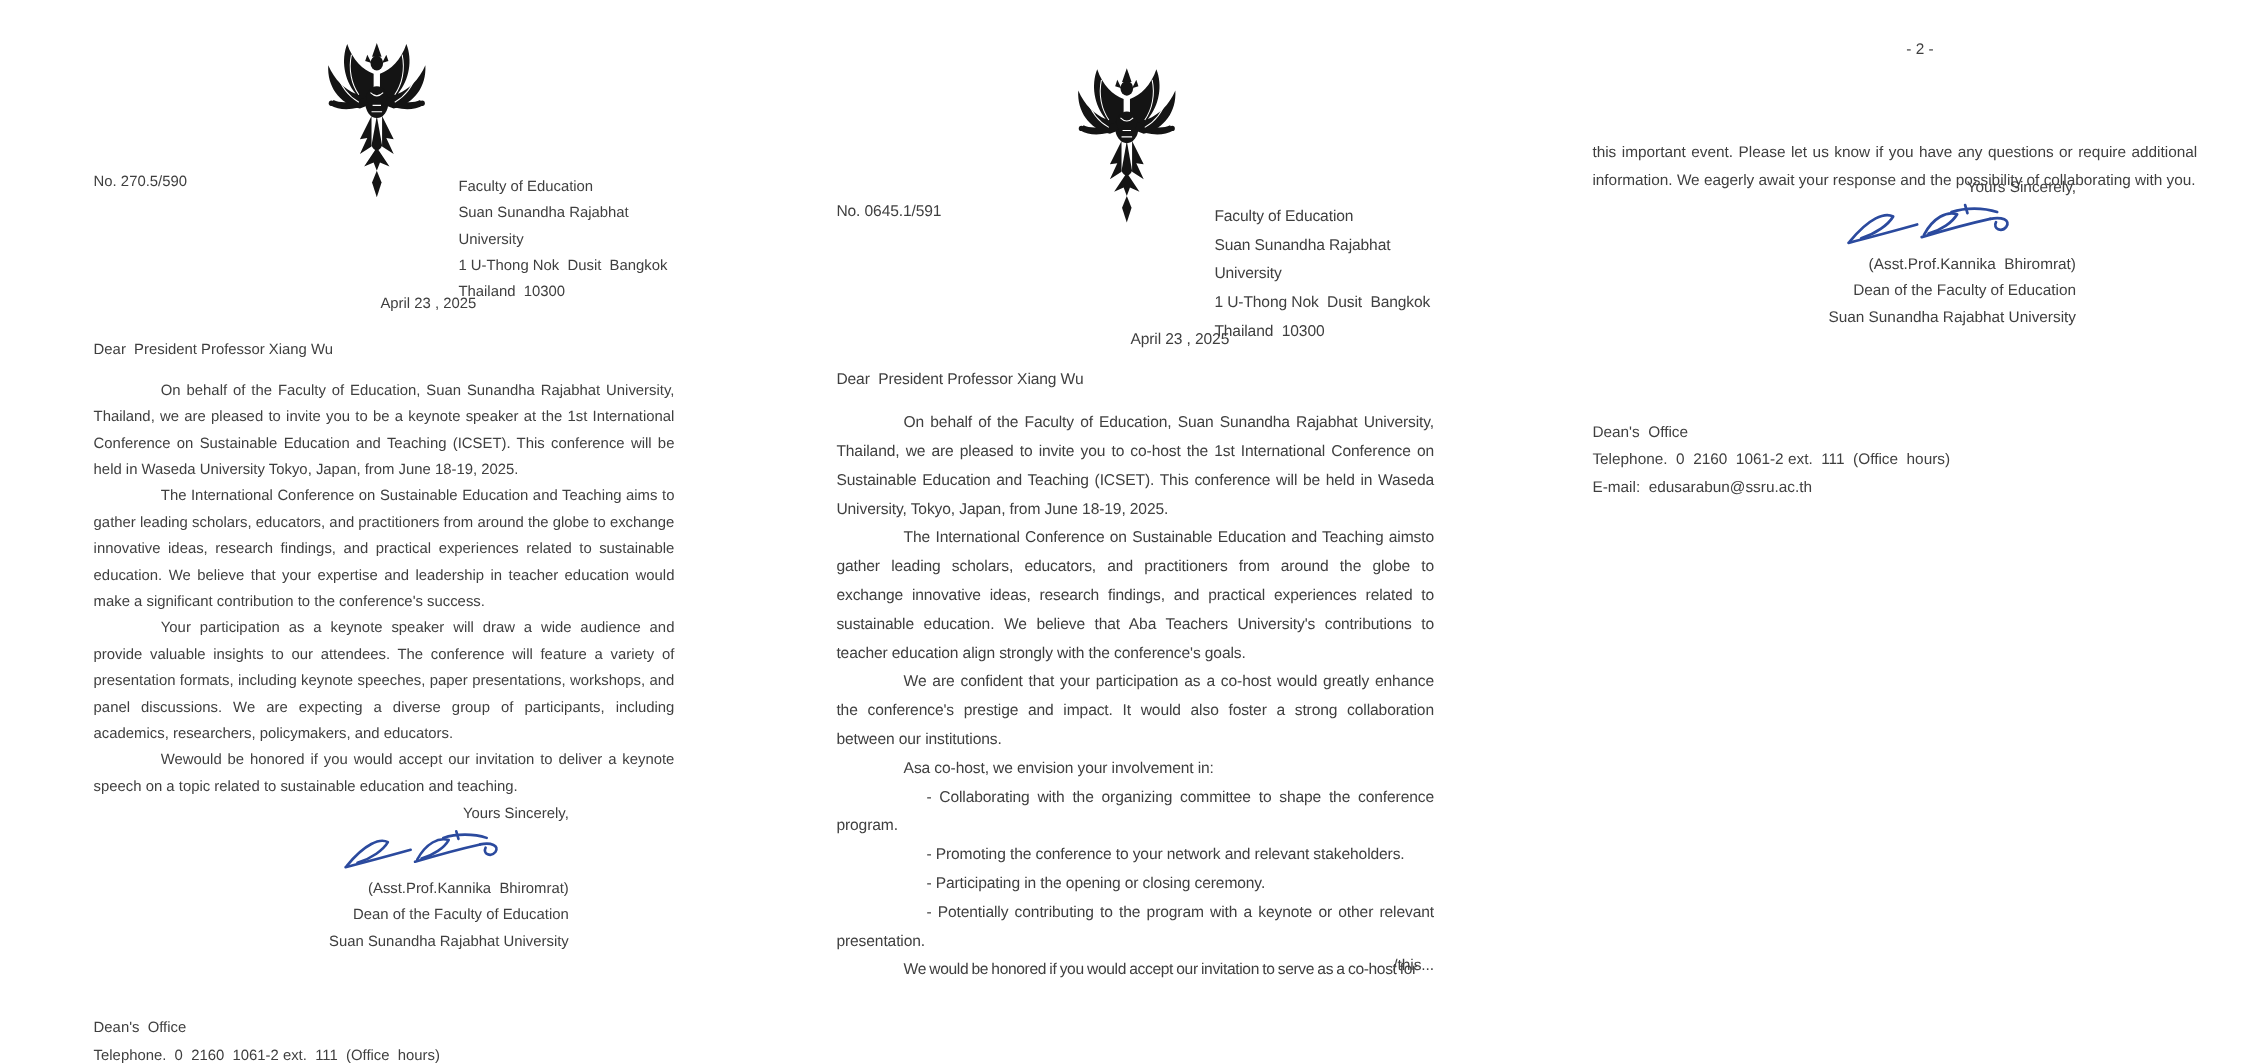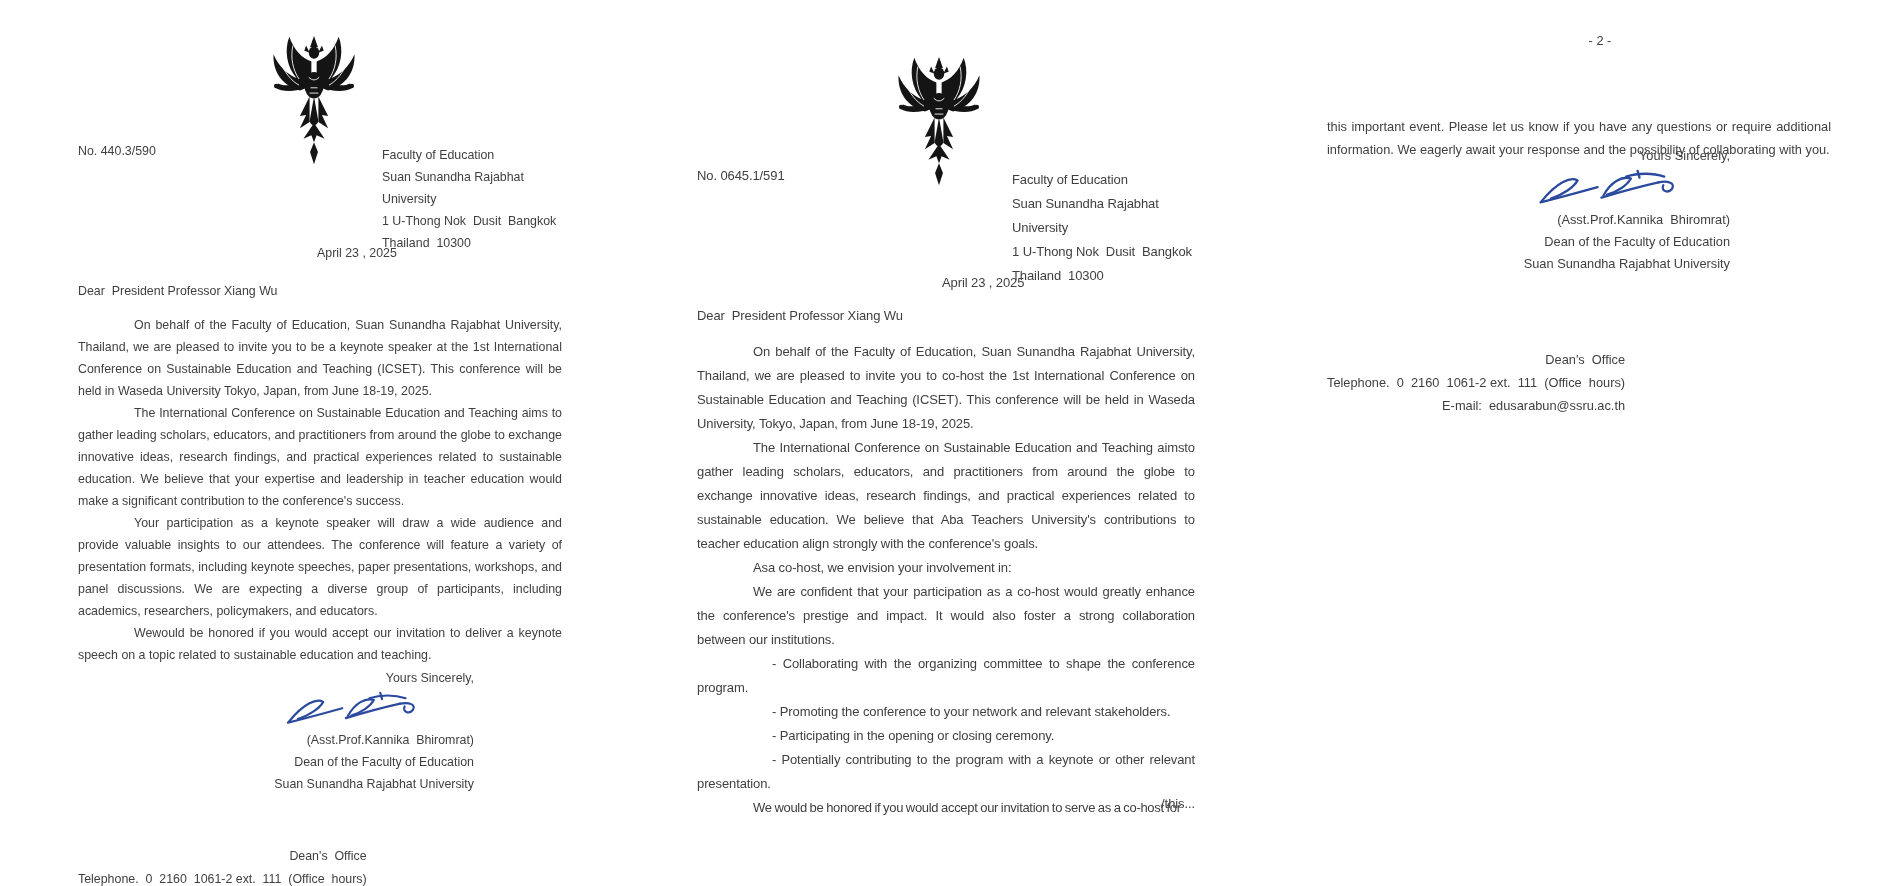--- a/index.html
+++ b/index.html
@@ -28,21 +28,21 @@
   .body p{text-align:justify;text-indent:56px;margin:0;}
   .page1 .body p{line-height:22px;}
   .page2 .body p{line-height:24px;}
   .page3 .body p{line-height:22.6px;text-indent:0;}
   .page2 .body p.bullet{text-indent:75px;}
   .page2 .body p.tight{white-space:nowrap;letter-spacing:-0.3px;word-spacing:-0.6px;overflow:hidden;}
   .sigblock{position:absolute;text-align:right;}
   .sigblock .closing{line-height:22px;}
   .sigblock .sname,.sigblock .stitle,.sigblock .sorg{line-height:22px;white-space:pre-wrap;}
   .sig-script{display:block;margin:2px auto 0 auto;color:var(--sig-color);}
-  .contact div{line-height:23px;white-space:pre-wrap;text-align:right;}
+  .contact div{line-height:23px;white-space:pre-wrap;}
   .pagenum{position:absolute;width:100%;text-align:center;text-indent:42px;}
   .contmark{position:absolute;}
   .defs{position:absolute;width:0;height:0;overflow:hidden;}
 </style>
 </head>
 <body>
 
 <svg class="defs" aria-hidden="true">
   <symbol id="garuda" viewBox="0 0 100 150">
     <g fill="currentColor" stroke="none">
@@ -87,21 +87,21 @@
 </svg>
 
 <div class="canvas">
 
   <section class="page page1 p1">
     <div class="emblem" style="left:192px;top:26px;width:88px;height:150px;">
       <svg>
           <use href="#garuda"></use>
         </svg>
     </div>
-    <div class="abs pre" style="left:0;top:96px;">No. 440.3/590</div>
+    <div class="abs pre" style="left:0;top:96px;">No. 270.5/590</div>
     <div class="abs sender" style="left:304px;top:96px;">
       <div>Faculty of Education</div>
       <div>Suan Sunandha Rajabhat University</div>
       <div>1 U-Thong Nok  Dusit  Bangkok</div>
       <div>Thailand  10300</div>
     </div>
     <div class="abs pre" style="left:239px;top:198px;">April 23 , 2025</div>
     <div class="abs pre" style="left:0;top:236px;">Dear  President Professor Xiang Wu</div>
     <div class="abs body" style="left:0;right:0;top:266px;">
       <p>On behalf of the Faculty of Education, Suan Sunandha Rajabhat University, Thailand, we are pleased to invite you to be a keynote speaker at the 1st International Conference on Sustainable Education and Teaching (ICSET). This conference will be held in Waseda University Tokyo, Japan, from June 18-19, 2025.</p>
@@ -136,22 +136,22 @@
       <div>Faculty of Education</div>
       <div>Suan Sunandha Rajabhat University</div>
       <div>1 U-Thong Nok  Dusit  Bangkok</div>
       <div>Thailand  10300</div>
     </div>
     <div class="abs pre" style="left:245px;top:227px;">April 23 , 2025</div>
     <div class="abs pre" style="left:0;top:260px;">Dear  President Professor Xiang Wu</div>
     <div class="abs body" style="left:0;right:0;top:292px;">
       <p>On behalf of the Faculty of Education, Suan Sunandha Rajabhat University, Thailand, we are pleased to invite you to co-host the 1st International Conference on Sustainable Education and Teaching (ICSET). This conference will be held in Waseda University, Tokyo, Japan, from June 18-19, 2025.</p>
       <p>The International Conference on Sustainable Education and Teaching aimsto gather leading scholars, educators, and practitioners from around the globe to exchange innovative ideas, research findings, and practical experiences related to sustainable education. We believe that Aba Teachers University's contributions to teacher education align strongly with the conference's goals.</p>
+      <p>We are confident that your participation as a co-host would greatly enhance the conference's prestige and impact. It would also foster a strong collaboration between our institutions.</p>
       <p>Asa co-host, we envision your involvement in:</p>
-      <p>We are confident that your participation as a co-host would greatly enhance the conference's prestige and impact. It would also foster a strong collaboration between our institutions.</p>
       <p class="bullet">- Collaborating with the organizing committee to shape the conference program.</p>
       <p class="bullet">- Promoting the conference to your network and relevant stakeholders.</p>
       <p class="bullet">- Participating in the opening or closing ceremony.</p>
       <p class="bullet">- Potentially contributing to the program with a keynote or other relevant presentation.</p>
       <p class="tight">We would be honored if you would accept our invitation to serve as a co-host for</p>
     </div>
     <div class="contmark" style="right:0;top:780px;margin-top:16px;">/this...</div>
   </section>
 
   <section class="page page3 p3">

